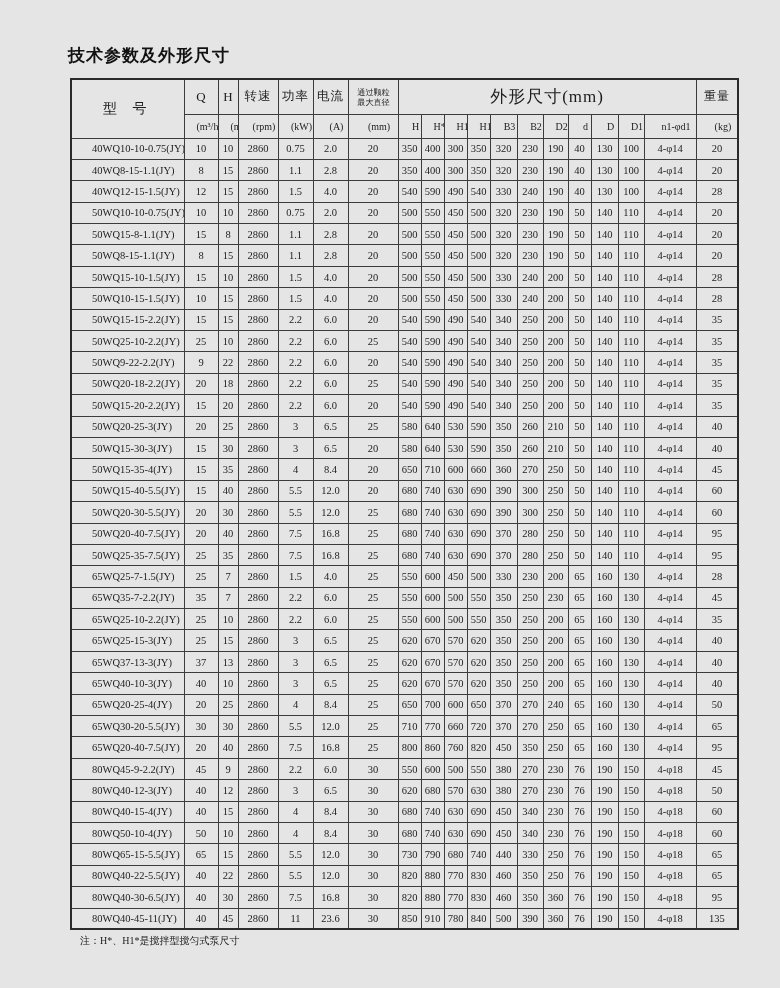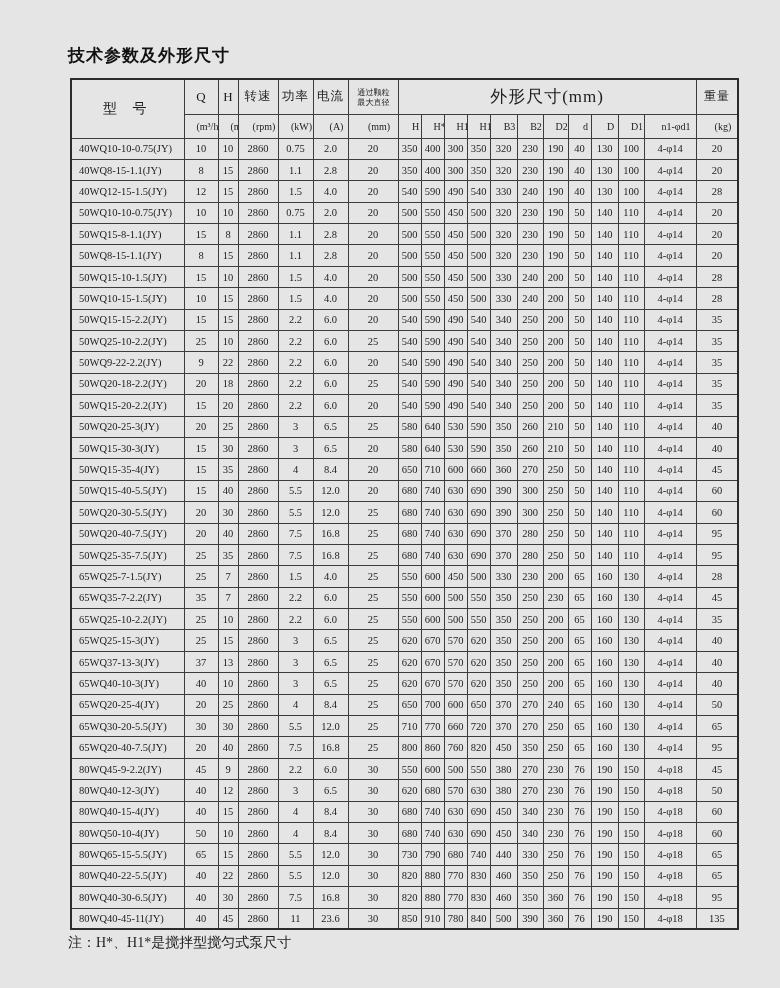--- a/index.html
+++ b/index.html
@@ -55,29 +55,29 @@
     transform: scale(0.95);
   }
   .th-dimcol { font-size: 12px; }
   .spec-table tbody td {
     height: 21.4px;
     font-size: 10.5px;
     padding: 0 1px;
   }
   .spec-table tbody td.model-cell {
     text-align: left;
-    padding-left: 7px;
+    padding-left: 20px;
     font-size: 10.5px;
     letter-spacing: 0;
   }
   .doc-note {
     position: absolute;
-    left: 68px;
+    left: 80px;
     top: 934px;
-    font-size: 14px;
+    font-size: 10px;
     color: #1c1c1c;
   }
 </style>
 </head>
 <body>
 
 <div class="page">
 
   <div class="doc-title">技术参数及外形尺寸</div>
 

